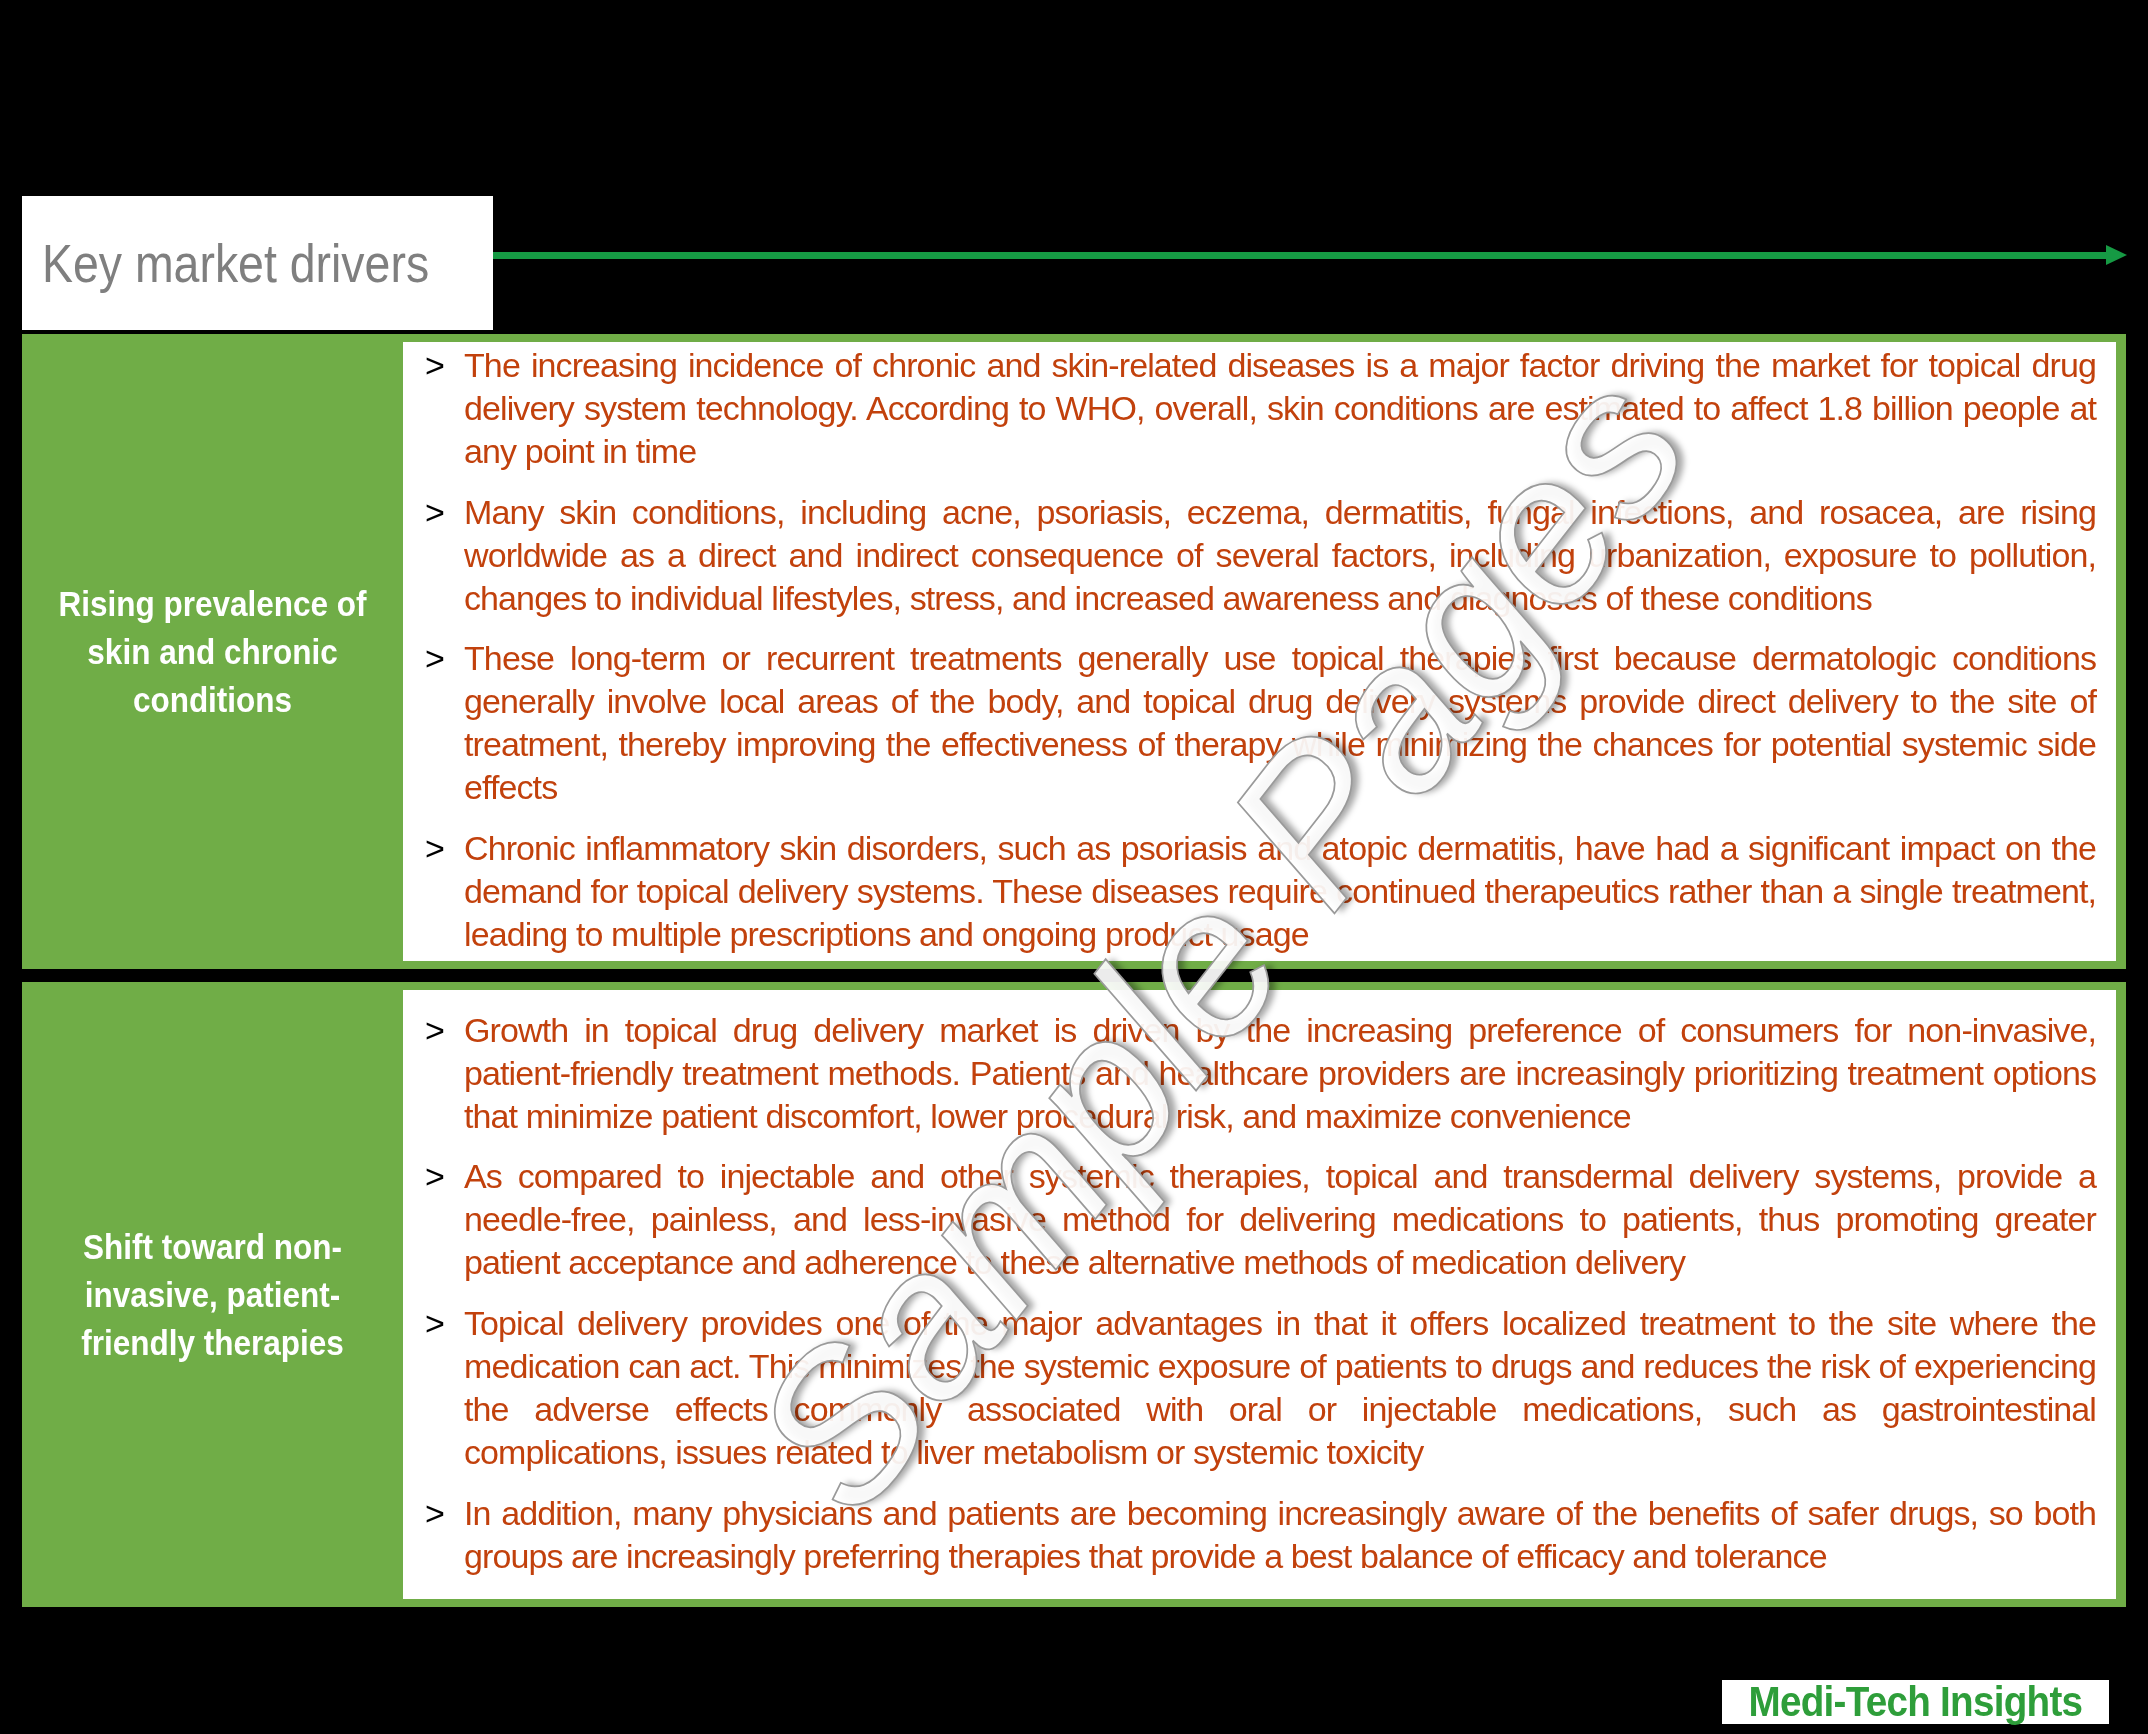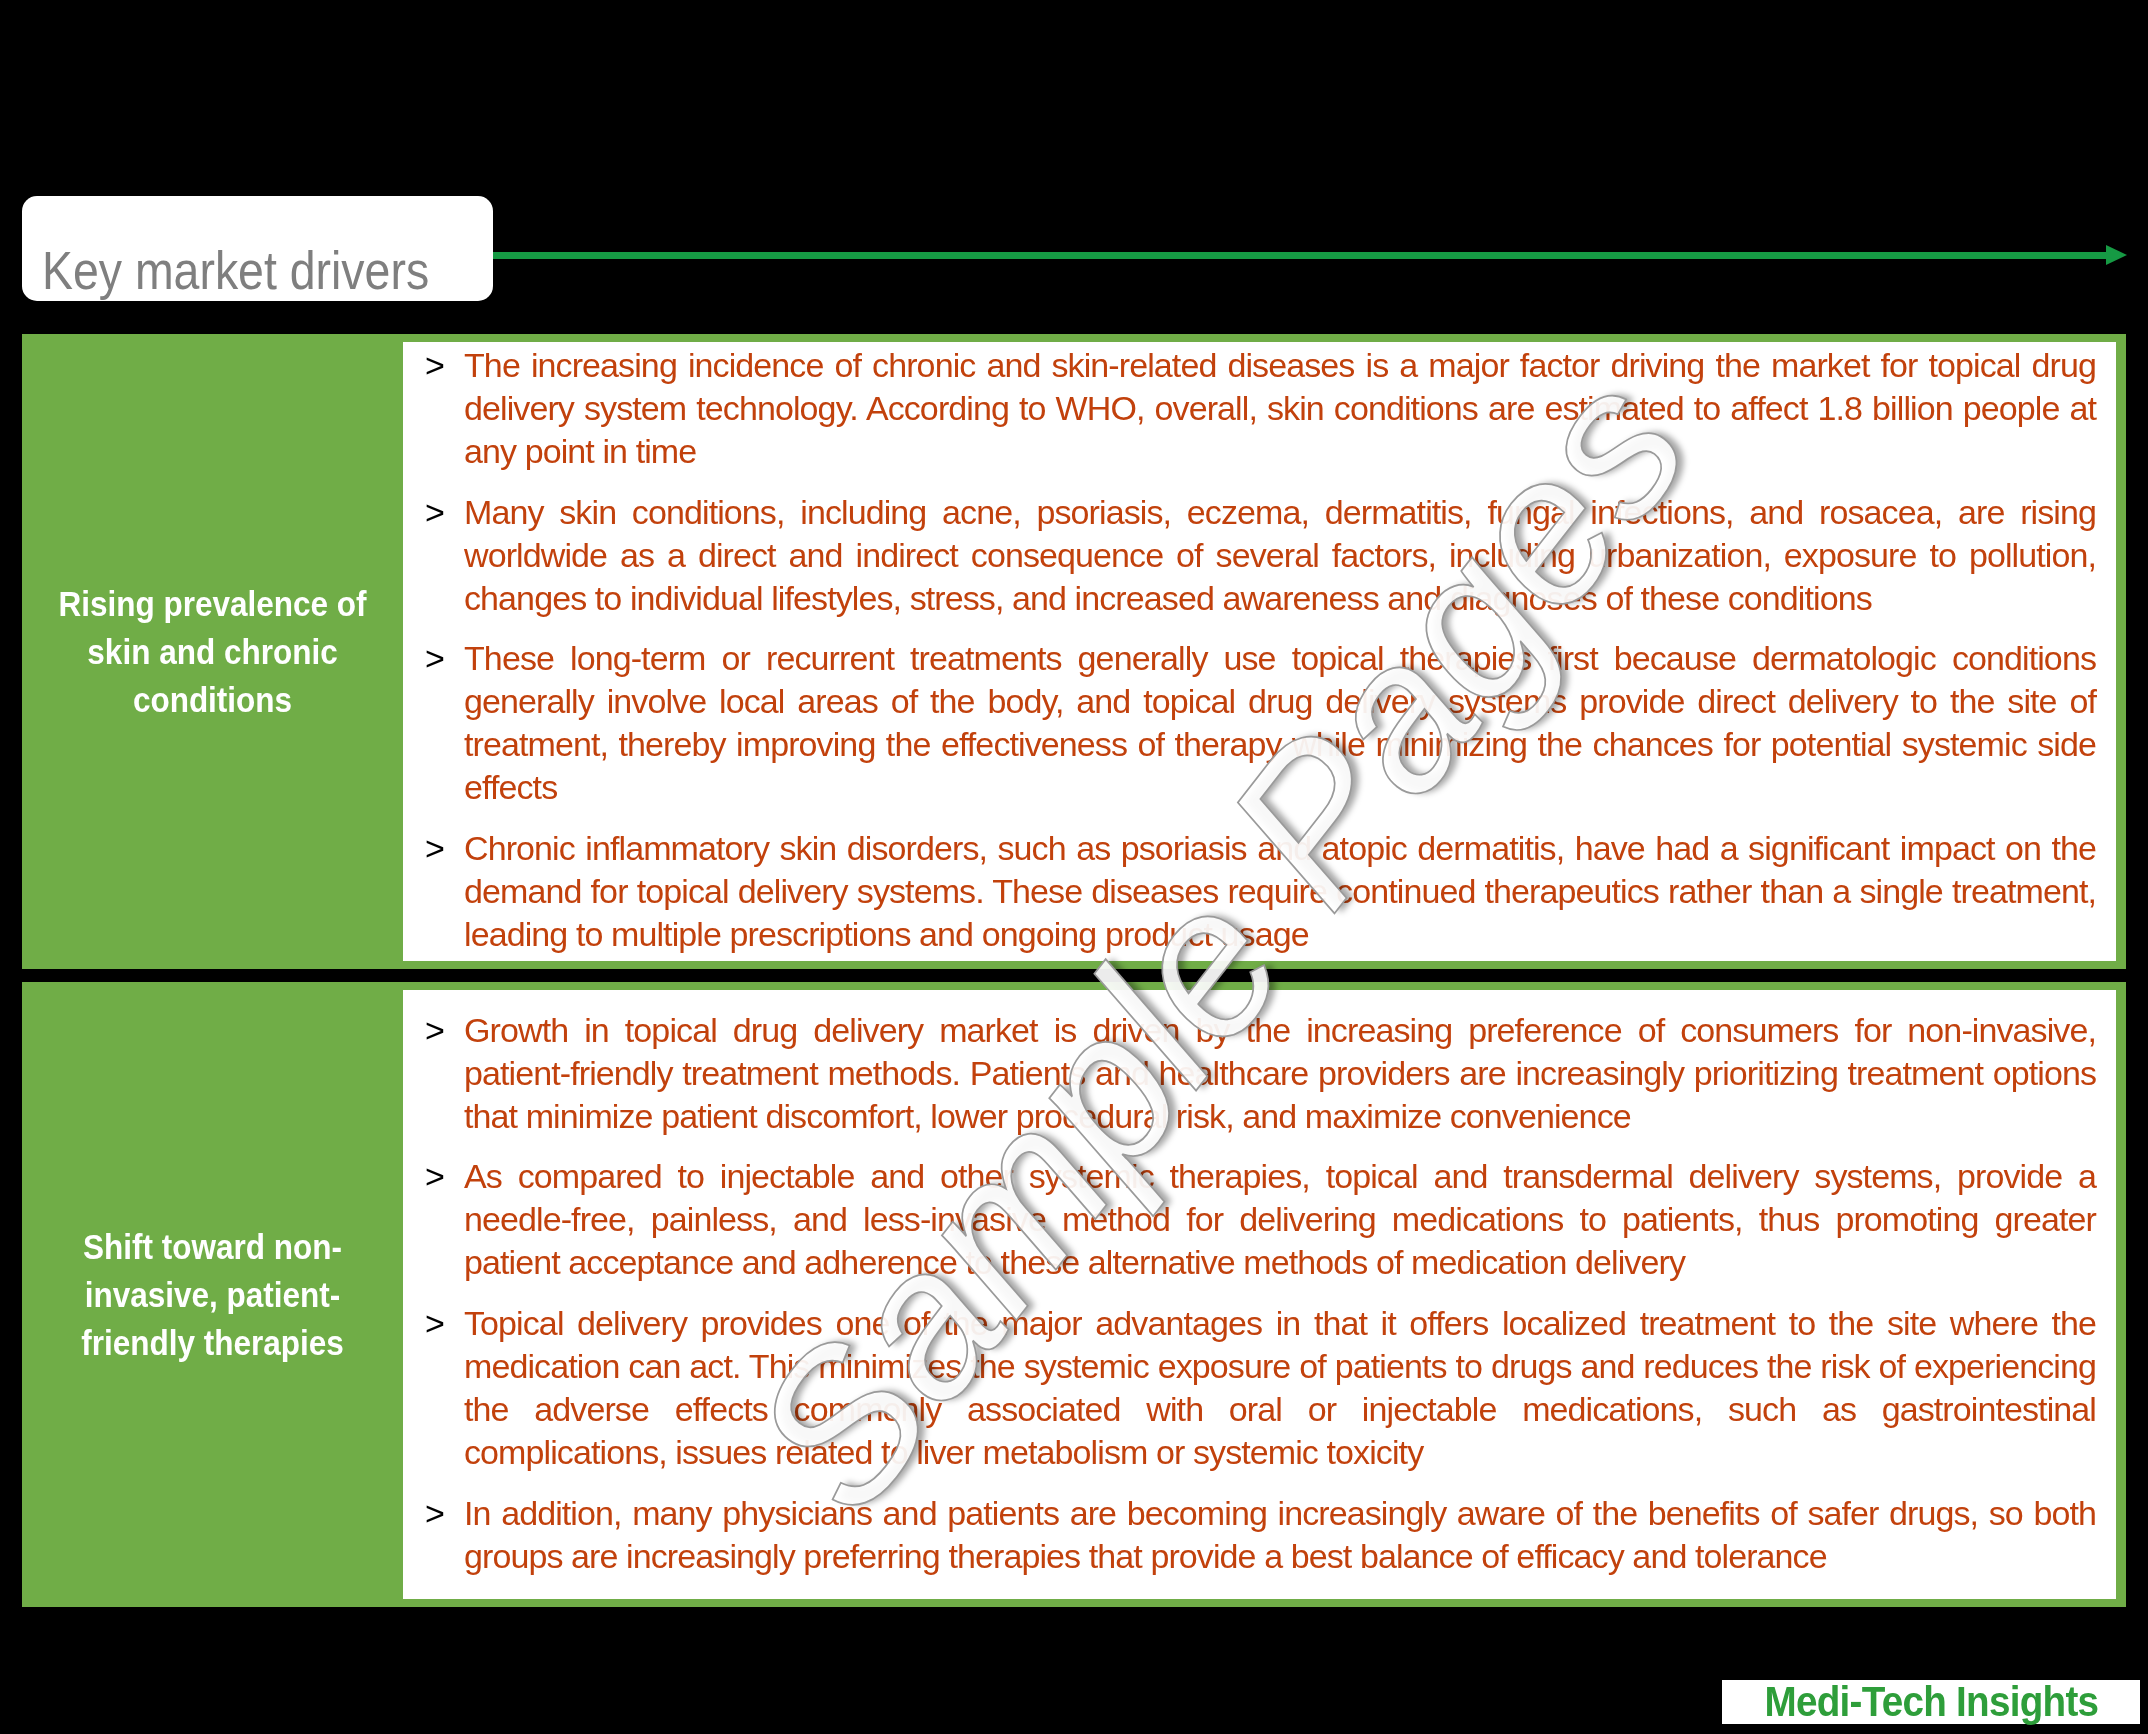--- a/index.html
+++ b/index.html
@@ -8,22 +8,22 @@
     position: relative; overflow: hidden;
     font-family: "Liberation Sans", sans-serif;
   }
   .page-title {
     position: absolute; left: 76px; top: 60px;
     font-size: 70px; color: #000000; letter-spacing: -1.7px;
     transform: scaleX(0.8); transform-origin: left top;
     white-space: nowrap;
   }
   .section-header-box {
-    position: absolute; left: 22px; top: 196px; width: 471px; height: 105px;
-    background: #ffffff; display: flex; align-items: flex-end; border-radius: 15px;
+    position: absolute; left: 22px; top: 196px; width: 471px; height: 134px;
+    background: #ffffff; display: flex; align-items: center;
   }
   .section-header-text {
     margin-left: 20px; font-size: 54px; color: #7f7f7f;
     transform: scaleX(0.86); transform-origin: left center; white-space: nowrap;
   }
   .arrow-line {
     position: absolute; left: 493px; top: 252px; width: 1615px; height: 6.7px;
     background: #169a44;
   }
   .arrow-head {
@@ -54,21 +54,21 @@
   }
   .bullet-text {
     flex: 1; font-size: 34px; line-height: 43px; color: #c2410c; text-align: justify;
     letter-spacing: -0.9px; word-spacing: 0px;
   }
   .source {
     position: absolute; left: 17px; top: 1682px; font-size: 22px; color: #000000;
     white-space: nowrap;
   }
   .logo-box {
-    position: absolute; left: 1722px; top: 1680px; width: 418px; height: 44px;
+    position: absolute; left: 1722px; top: 1680px; width: 387px; height: 44px;
     background: #ffffff; display: flex; align-items: center; justify-content: center;
   }
   .logo-text {
     color: #2e9e3a; font-weight: bold; font-size: 42px; letter-spacing: -0.8px;
     transform: scaleX(0.92); white-space: nowrap;
   }
   .watermark {
     position: absolute; left: 537px; top: 822px; font-size: 210px;
     color: rgba(255,255,255,0.92);
     -webkit-text-stroke: 1.7px #9a9a9a;

